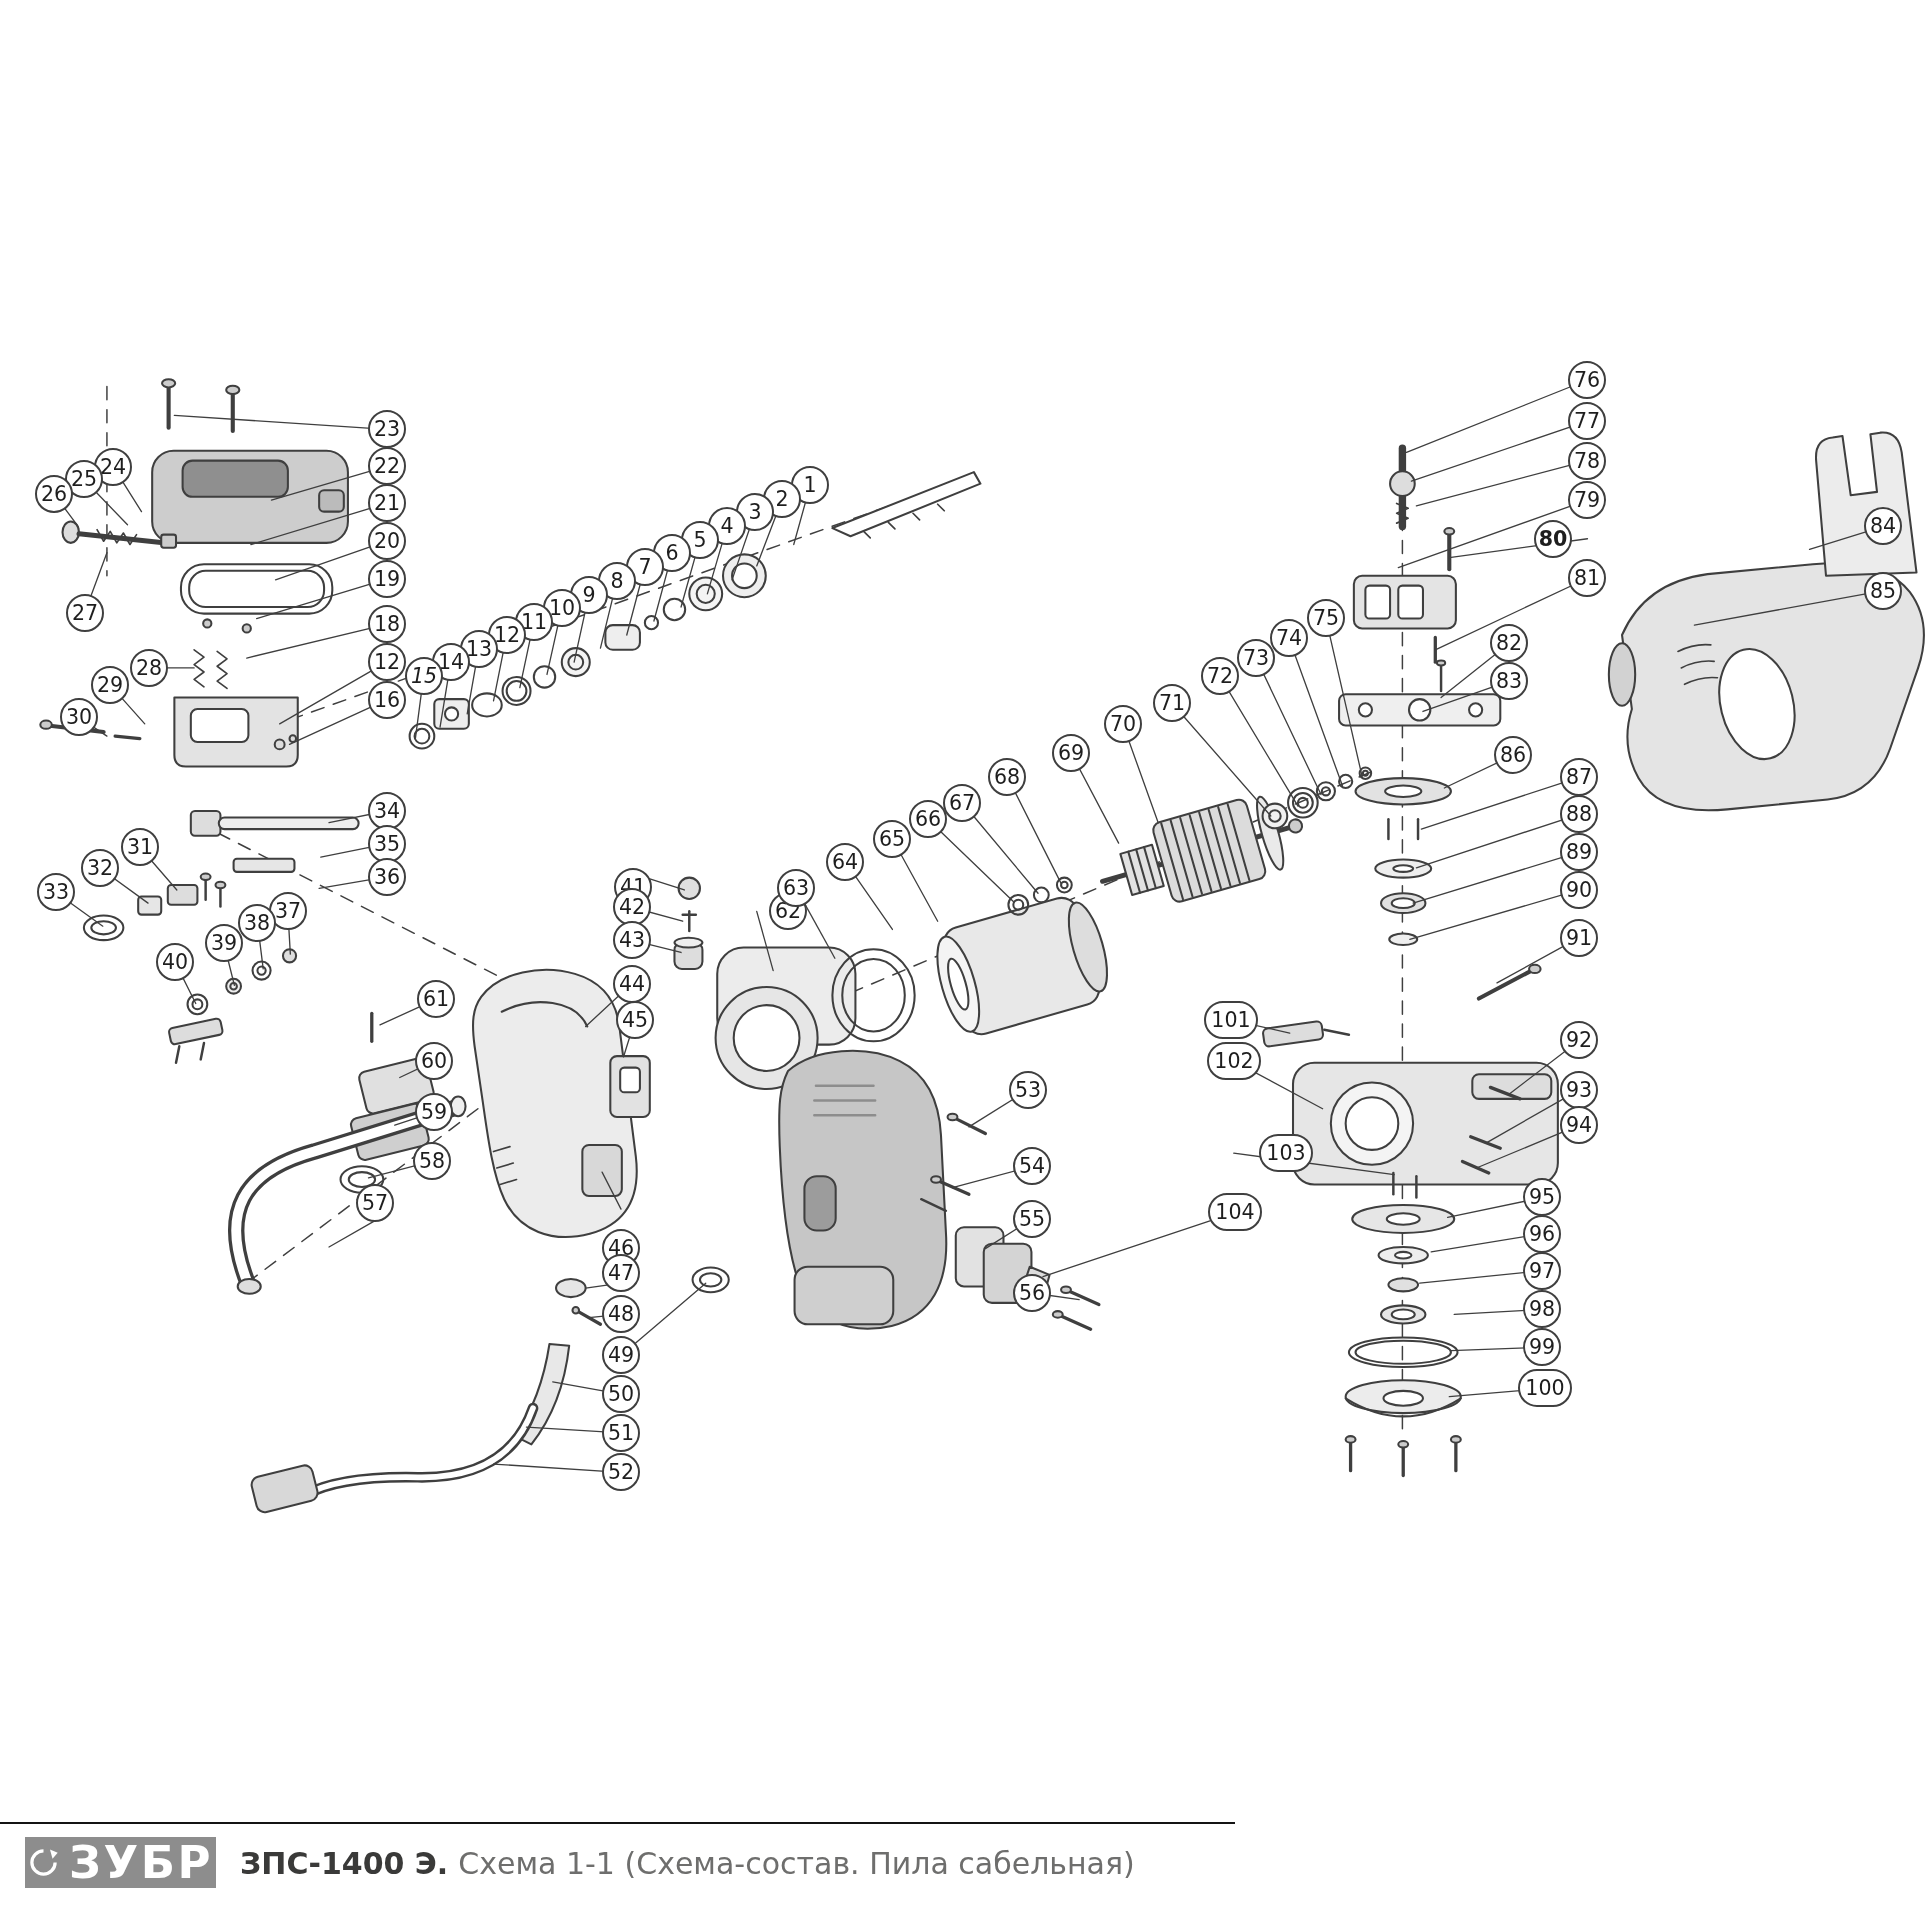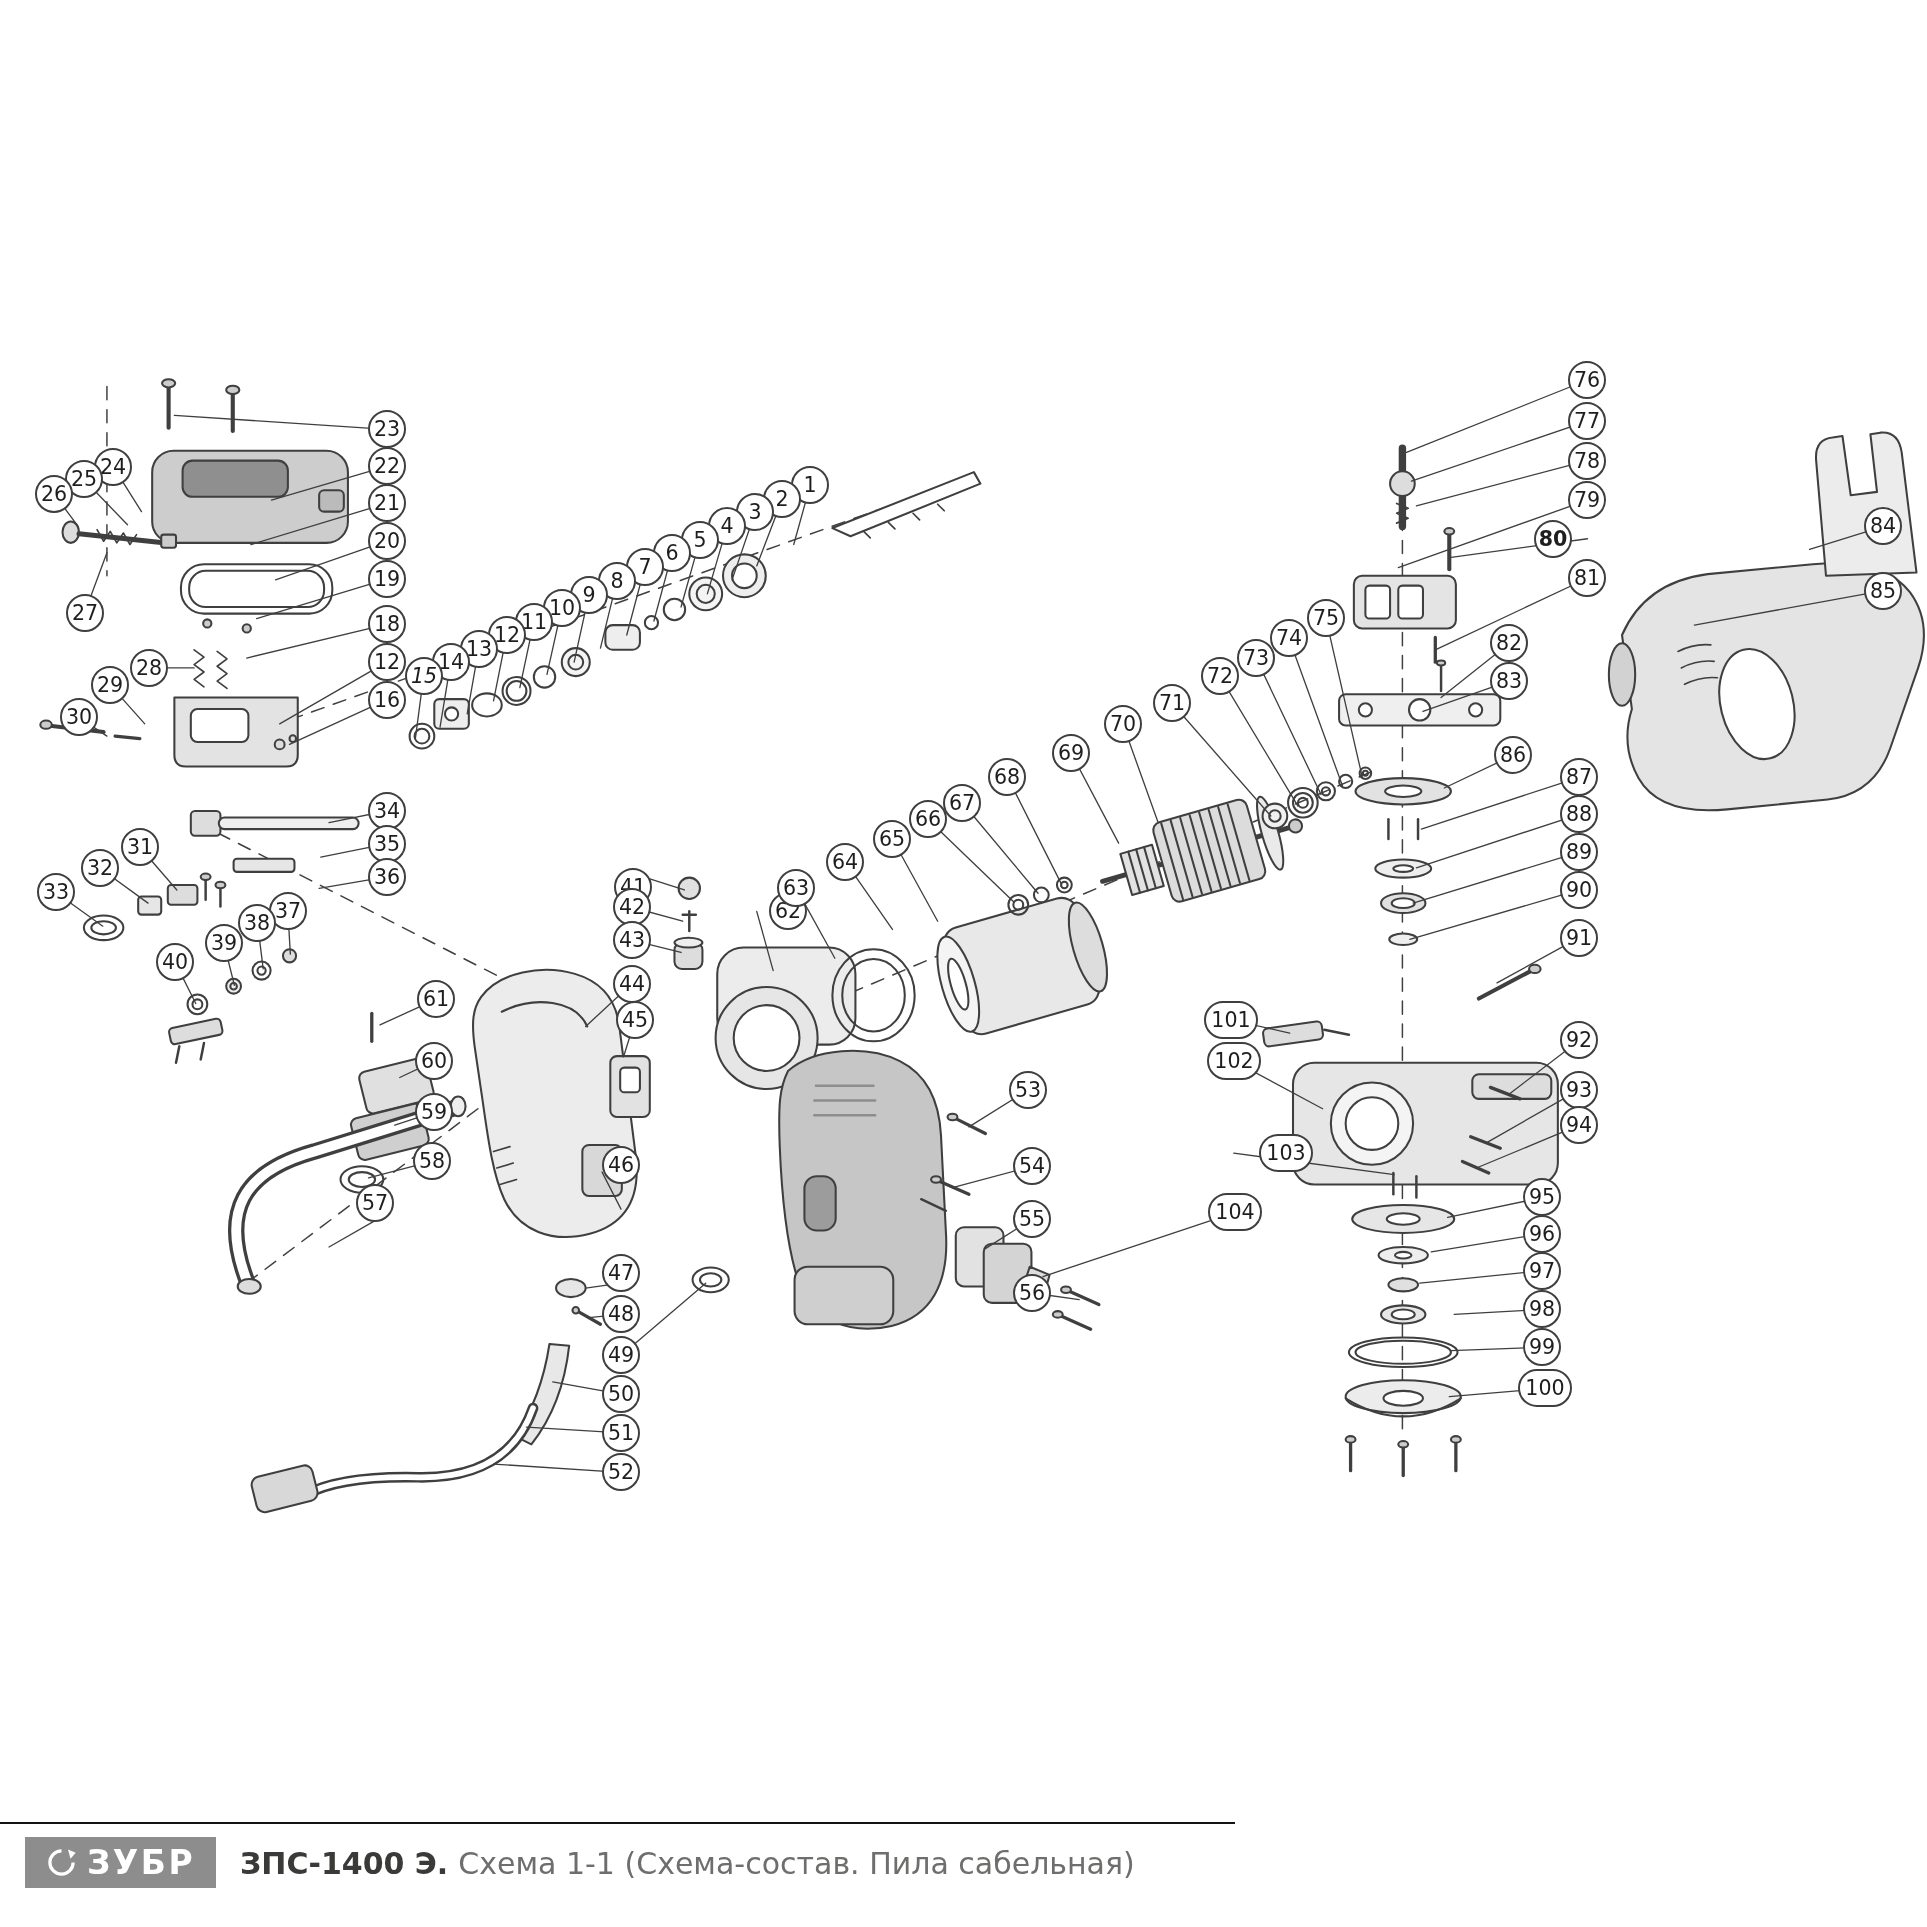--- a/index.html
+++ b/index.html
@@ -10,21 +10,21 @@
   #balloon-layer{position:absolute;left:0;top:0;width:100%;height:100%;pointer-events:none;}
   .balloon{position:absolute;width:38px;height:38px;margin-left:-19px;margin-top:-19px;
            border:2.5px solid #3f3f3f;border-radius:50%;background:#fff;box-sizing:border-box;
            display:flex;align-items:center;justify-content:center;
            font-size:20.6px;color:#1e1e1e;}
   .balloon.wide{width:54px;margin-left:-27px;border-radius:20px;}
   .footer-rule{position:absolute;left:0;top:1822px;width:1235px;border-top:2.5px solid #141414;}
   .brand-badge{position:absolute;left:25px;top:1837px;width:191px;height:51px;background:#8d8d8d;
                display:flex;align-items:center;justify-content:center;gap:10px;}
   .brand-badge svg{width:31px;height:31px;}
-  .brand-text{color:#fff;font-size:33px;font-weight:bold;letter-spacing:2.5px;}
+  .brand-text{color:#fff;font-size:45px;font-weight:bold;letter-spacing:2.5px;}
   .doc-title{position:absolute;left:240px;top:1846px;font-size:30px;color:#6e6e6d;white-space:nowrap;}
   .t-bold{color:#3a3a39;font-weight:bold;margin-right:10px;}
 </style>
 </head>
 <body>
 
 <div id="page">
 
   <svg id="art" width="1928" height="1928" viewBox="0 0 2344 2344">
     <g stroke="#3f3f3f" stroke-width="2.5" fill="none" stroke-linecap="round" stroke-linejoin="round">
@@ -476,21 +476,21 @@
       <div class="balloon" style="left: 387px; top: 877px;">36</div>
       <div class="balloon" style="left: 288px; top: 911px;">37</div>
       <div class="balloon" style="left: 257px; top: 923px;">38</div>
       <div class="balloon" style="left: 224px; top: 943px;">39</div>
       <div class="balloon" style="left: 175px; top: 962px;">40</div>
       <div class="balloon" style="left: 633px; top: 887px; text-align: right;">41</div>
       <div class="balloon" style="left: 632px; top: 907px;">42</div>
       <div class="balloon" style="left: 632px; top: 940px;">43</div>
       <div class="balloon" style="left: 632px; top: 984px;">44</div>
       <div class="balloon" style="left: 635px; top: 1020px;">45</div>
-      <div class="balloon" style="left: 621px; top: 1165px;">46</div>
+      <div class="balloon" style="left: 621px; top: 1248px;">46</div>
       <div class="balloon" style="left: 621px; top: 1273px;">47</div>
       <div class="balloon" style="left: 621px; top: 1314px;">48</div>
       <div class="balloon" style="left: 621px; top: 1355px;">49</div>
       <div class="balloon" style="left: 621px; top: 1394px;">50</div>
       <div class="balloon" style="left: 621px; top: 1433px;">51</div>
       <div class="balloon" style="left: 621px; top: 1472px;">52</div>
       <div class="balloon" style="left: 1028px; top: 1090px;">53</div>
       <div class="balloon" style="left: 1032px; top: 1166px;">54</div>
       <div class="balloon" style="left: 1032px; top: 1219px;">55</div>
       <div class="balloon" style="left: 1032px; top: 1293px;">56</div>

